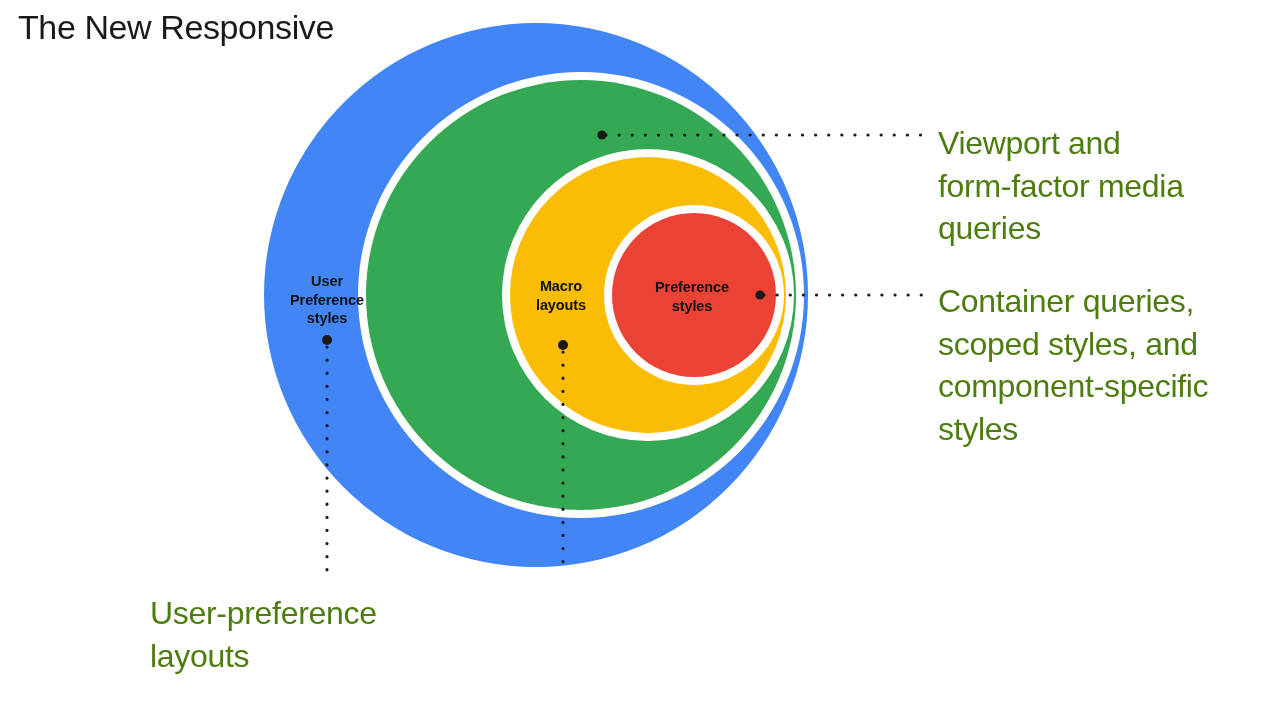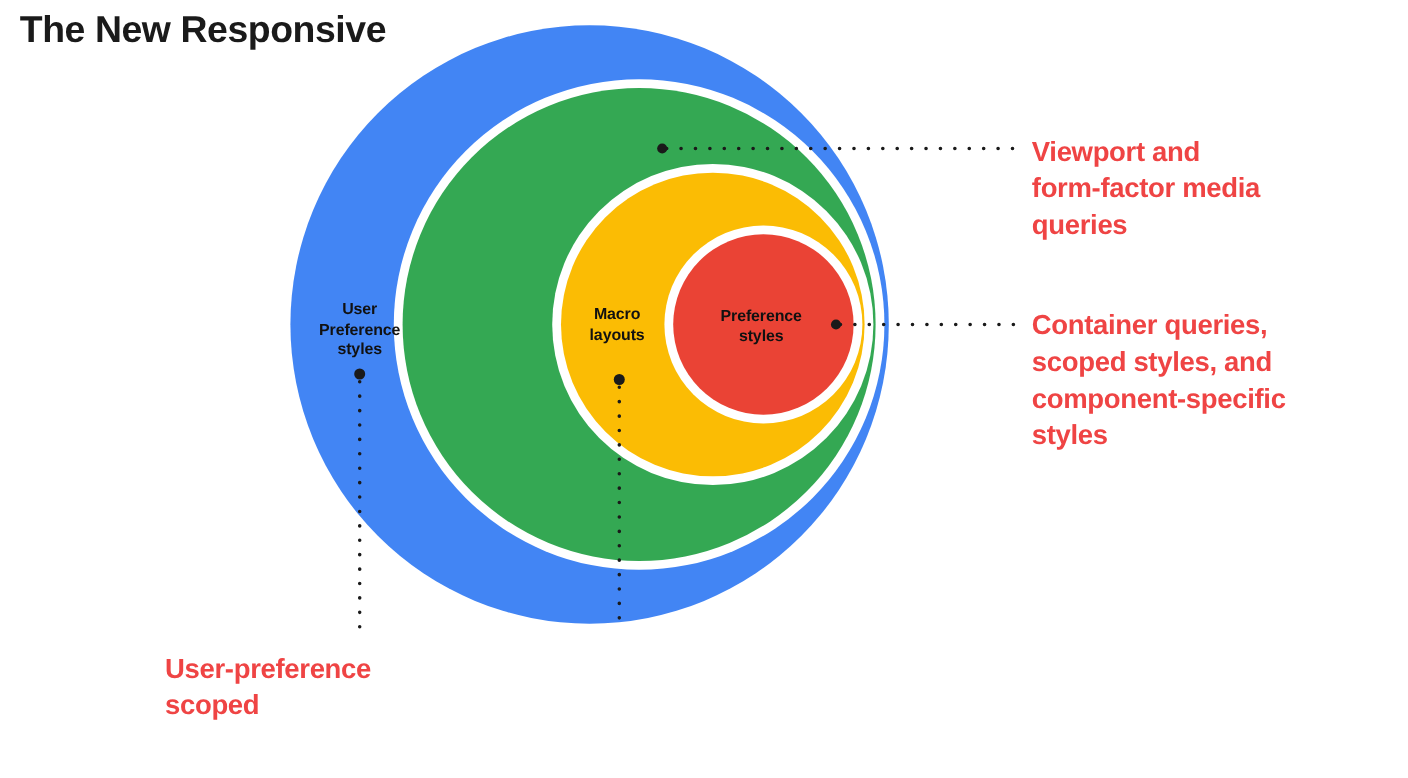--- a/index.html
+++ b/index.html
@@ -19,21 +19,21 @@
     background: #ffffff;
     overflow: hidden;
   }
 
   
   #page-title {
     position: absolute;
     left: 18px;
     top: 8px;
     font-size: 34px;
-    font-weight: 700;
+    font-weight: 400;
     letter-spacing: -0.4px;
     color: #1a1a1a;
     white-space: nowrap;
   }
 
   
   #diagram {
     position: absolute;
     left: 0;
     top: 0;
@@ -51,24 +51,24 @@
     color: #111111;
     letter-spacing: -0.1px;
     transform: translate(-50%, -50%);
     pointer-events: none;
     white-space: pre-line;
   }
 
   
   .callout {
     position: absolute;
-    font-size: 25px;
-    font-weight: 700;
+    font-size: 32px;
+    font-weight: 400;
     line-height: 1.33;
-    color: #ef4444;
+    color: #4d7c0f;
     letter-spacing: -0.3px;
     white-space: pre-line;
   }
   #callout-viewport  { left: 938px; top: 122px;  width: 320px; }
   #callout-container { left: 938px; top: 280px;  width: 330px; }
   #callout-userpref  { left: 150px; top: 592px;  width: 300px; }
   #callout-macro     { left: 563px; top: 584px;  width: 430px; }
 </style>
 </head>
 <body>
@@ -120,16 +120,16 @@
   <div class="callout" id="callout-viewport">Viewport and
 form-factor media
 queries</div>
 
   <div class="callout" id="callout-container">Container queries,
 scoped styles, and
 component-specific
 styles</div>
 
   <div class="callout" id="callout-userpref">User-preference
-scoped</div>
+layouts</div>
 
 
 </div>
 
 </body></html>

